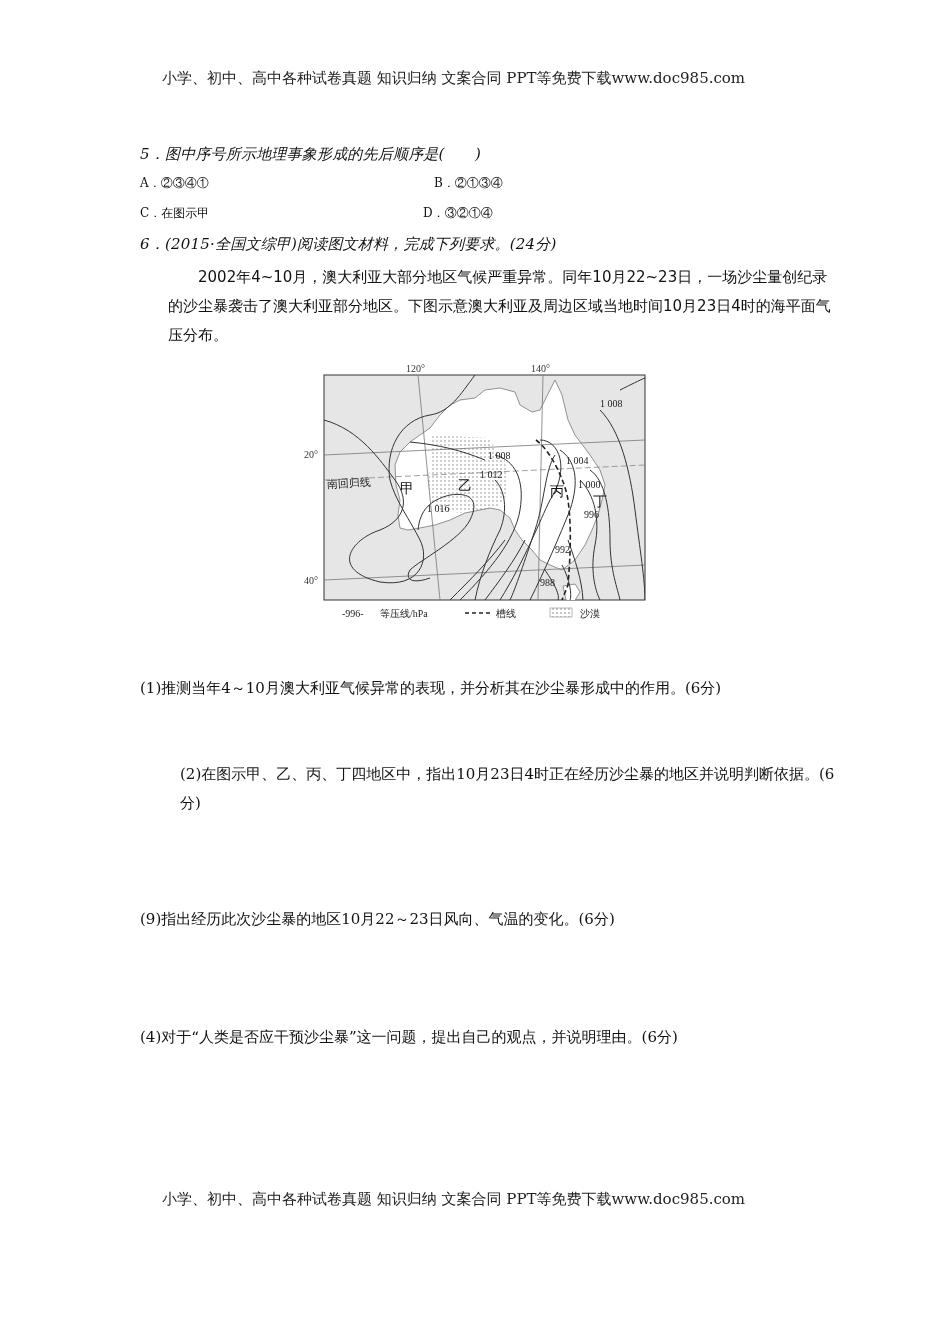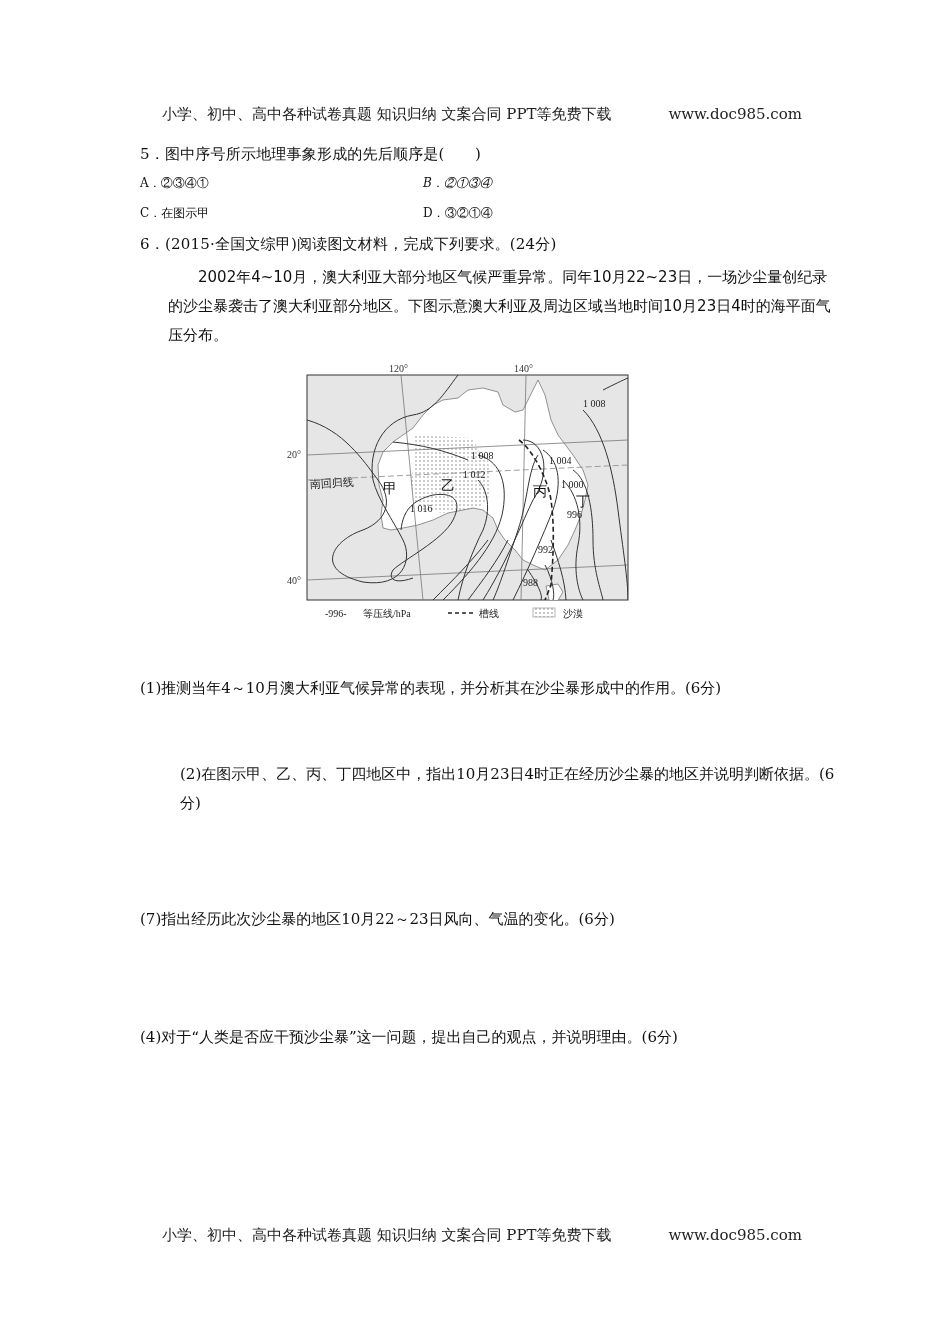--- a/index.html
+++ b/index.html
@@ -1,43 +1,43 @@
 <!DOCTYPE html>
 <html><head>
 <meta charset="utf-8">
 <style>
   html, body { margin:0; padding:0; background:#ffffff; }
   body { width:950px; height:1344px; position:relative; overflow:hidden;
          font-family:"DejaVu Serif","Liberation Serif",serif; color:#111; }
   .hdr, .ftr { position:absolute; left:162px; width:640px; font-size:15px; color:#222;
-               display:flex; justify-content:space-between; white-space:nowrap;margin-top:36px; }
+               display:flex; justify-content:flex-start; white-space:nowrap; }
   .hdr { top:69px; }
   .ftr { top:1190px; }
-  .txt { position:absolute; font-size:15px; white-space:nowrap; letter-spacing:0.2px; }
+  .txt { position:absolute; font-size:15px; white-space:nowrap; letter-spacing:0.2px;font-style:italic; }
   .opt { position:absolute; font-size:12px; white-space:nowrap; }
   .para { position:absolute; left:140px; width:672px; font-size:15px; line-height:29px;
           text-indent:30px; white-space:normal; font-family:"DejaVu Sans","Liberation Sans",sans-serif; }
   .q { position:absolute; left:140px; width:672px; font-size:15px; line-height:29px; }
-  .map { position:absolute; left:283px; top:360px; width:360px; height:270px; }
+  .map { position:absolute; left:300px; top:360px; width:360px; height:270px; }
   .map svg text { font-family:"Liberation Serif","DejaVu Serif",serif; }
 </style>
 </head>
 <body>
 
 <div class="hdr">
   <span>小学、初中、高中各种试卷真题  知识归纳  文案合同  PPT等免费下载</span>
   <span>www.doc985.com</span>
 </div>
 
 <div class="txt" style="left:140px; top:145px;">5．图中序号所示地理事象形成的先后顺序是(　　)</div>
 
 <div class="opt" style="left:140px; top:175px;">
   <span>A．</span><span>②③④①</span>
 </div>
-<div class="opt" style="left:423px; top:175px;font-style:italic;">
+<div class="opt" style="left:434px; top:175px;">
   <span>B．</span><span>②①③④</span>
 </div>
 <div class="opt" style="left:140px; top:205px;">
   <span>C．</span><span>在图示甲</span>
 </div>
 <div class="opt" style="left:423px; top:205px;">
   <span>D．</span><span>③②①④</span>
 </div>
 
 <div class="txt" style="left:140px; top:235px;">6．(2015·全国文综甲)阅读图文材料，完成下列要求。(24分)</div>
@@ -121,19 +121,19 @@
       <line x1="165" y1="253" x2="190" y2="253" stroke="#222" stroke-width="1.5" stroke-dasharray="4 3"></line>
       <text x="196" y="257" font-size="10" fill="#222">槽线</text>
       <rect x="250" y="248" width="22" height="9" fill="url(#dots)" stroke="#888" stroke-width="0.6"></rect>
       <text x="280" y="257" font-size="10" fill="#222">沙漠</text>
     </g>
   </svg>
 </div>
 
 <div class="q" style="top:674px;">(1)推测当年4～10月澳大利亚气候异常的表现，并分析其在沙尘暴形成中的作用。(6分)</div>
 <div class="q" style="top:760px;margin-left:40px;">(2)在图示甲、乙、丙、丁四地区中，指出10月23日4时正在经历沙尘暴的地区并说明判断依据。(6分)</div>
-<div class="q" style="top:905px;">(7)指出经历此次沙尘暴的地区10月22～23日风向、气温的变化。(6分)</div>
+<div class="q" style="top:905px;">(9)指出经历此次沙尘暴的地区10月22～23日风向、气温的变化。(6分)</div>
 <div class="q" style="top:1023px;">(4)对于“人类是否应干预沙尘暴”这一问题，提出自己的观点，并说明理由。(6分)</div>
 
 <div class="ftr">
   <span>小学、初中、高中各种试卷真题  知识归纳  文案合同  PPT等免费下载</span>
   <span>www.doc985.com</span>
 </div>
 
 </body></html>

